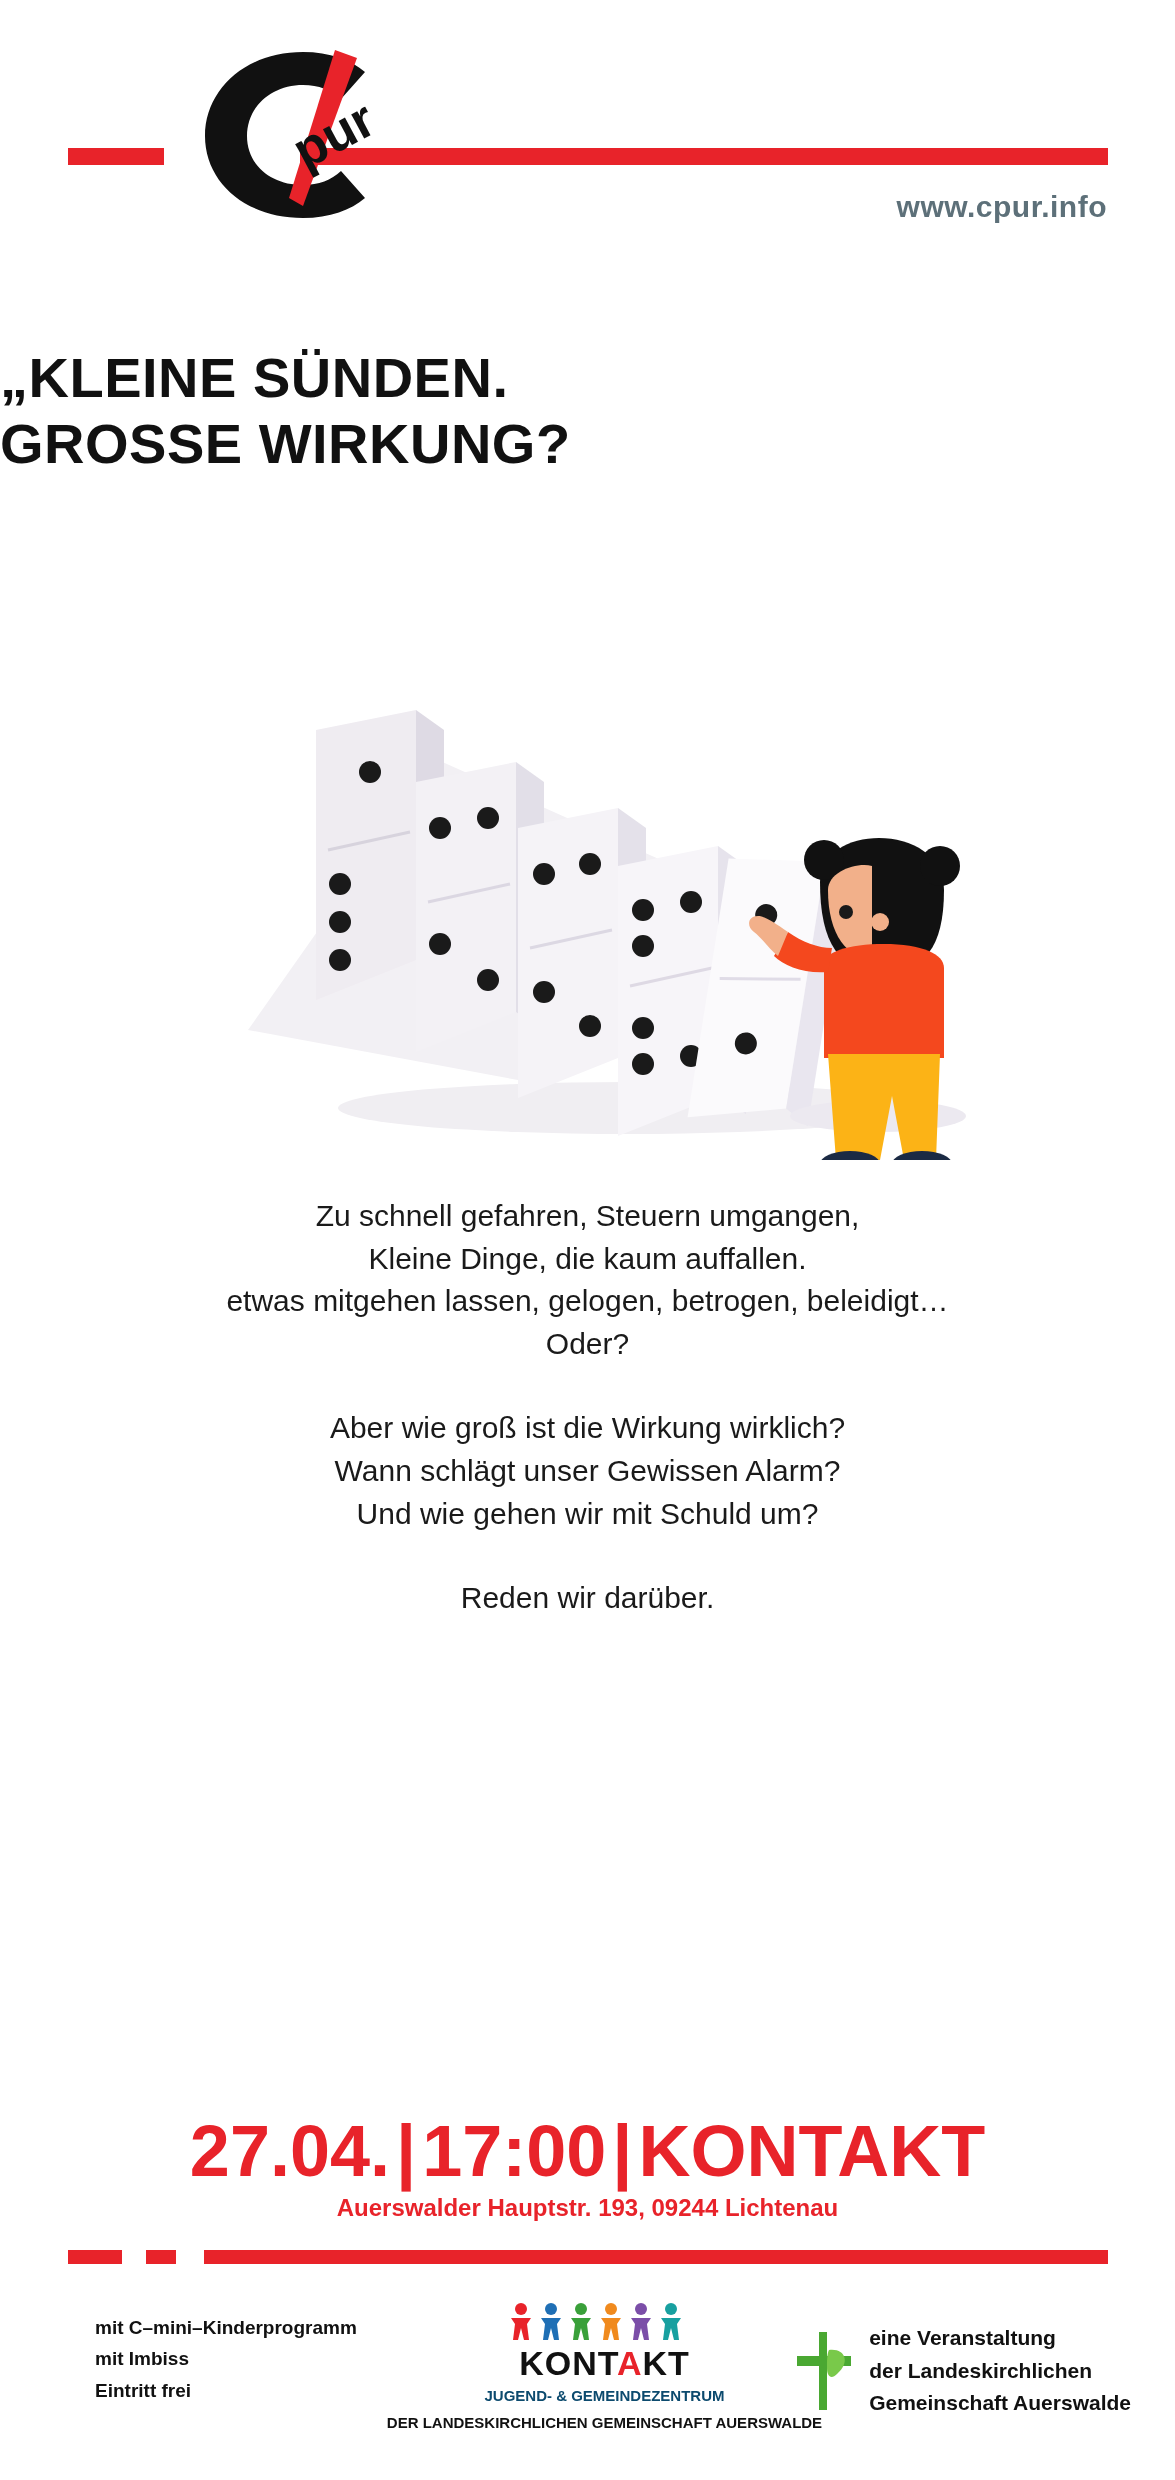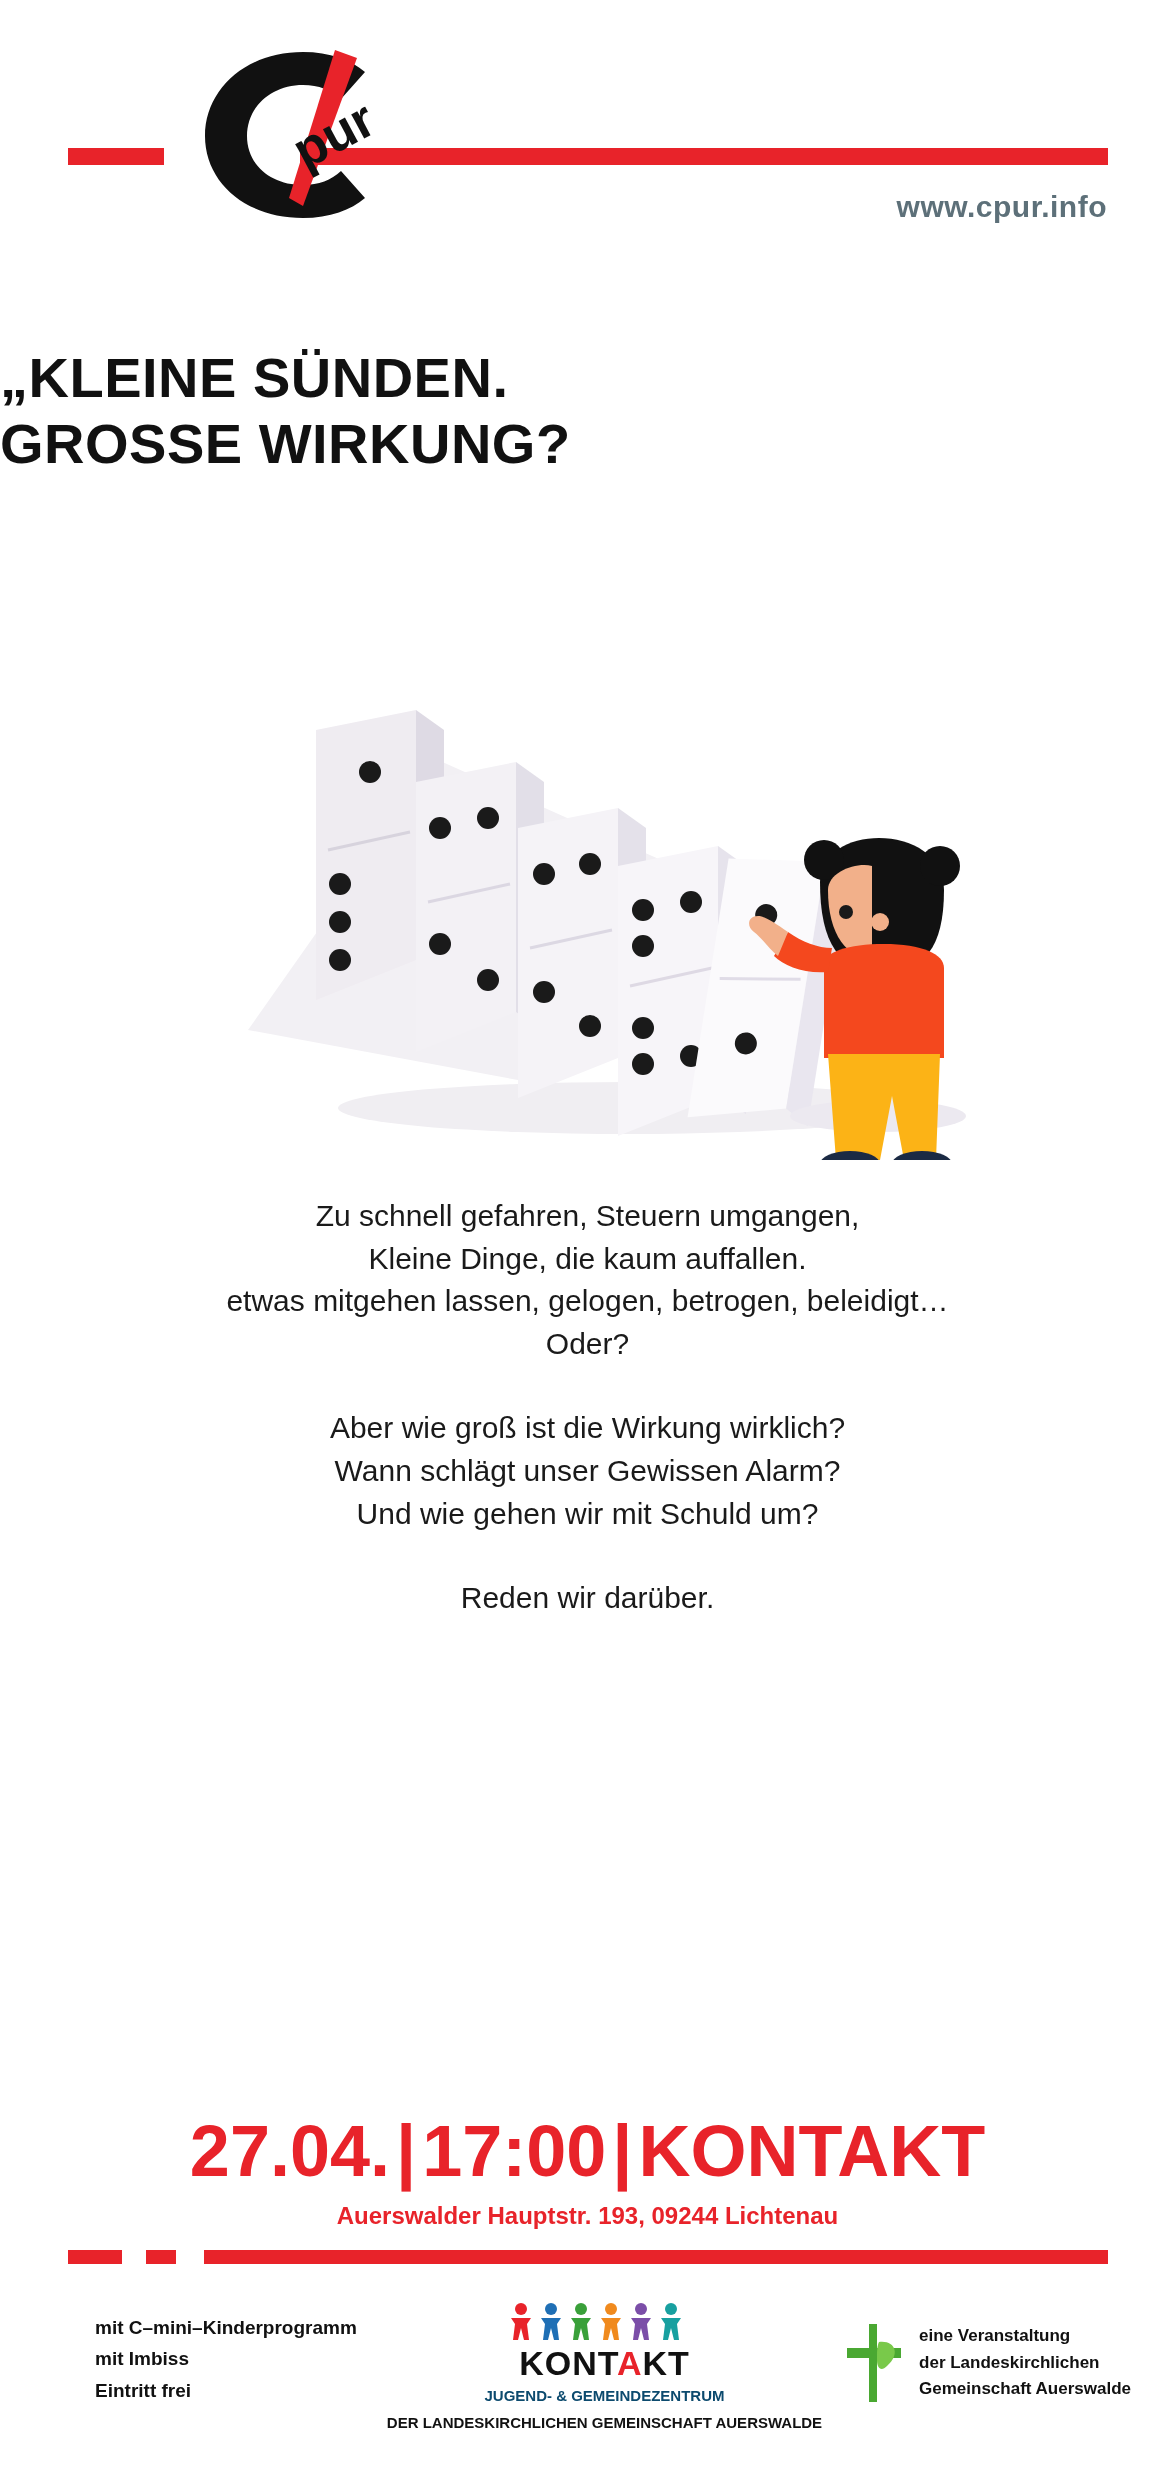--- a/index.html
+++ b/index.html
@@ -145,21 +145,21 @@
     color: #e8232a;
     letter-spacing: 0px;
   }
   .datebar-sep {
     padding: 0 6px;
   }
   .datebar-address {
     font-size: 24px;
     font-weight: bold;
     color: #e8232a;
-    margin-top: 10px;
+    margin-top: 2px;
   }
 
   
   .dash-rule {
     position: absolute;
     top: 2250px;
     left: 68px;
     width: 1040px;
     height: 14px;
   }
@@ -221,21 +221,21 @@
   }
   .footer-right {
     position: absolute;
     right: 78px;
     top: 22px;
     display: flex;
     align-items: center;
     gap: 14px;
   }
   .footer-right-text {
-    font-size: 17px;
+    font-size: 21px;
     line-height: 1.55;
     font-weight: 600;
     color: #111111;
   }
   .people-row { display: block; margin: 0 auto; }
 </style>
 </head>
 <body>
 
 <div class="poster">

